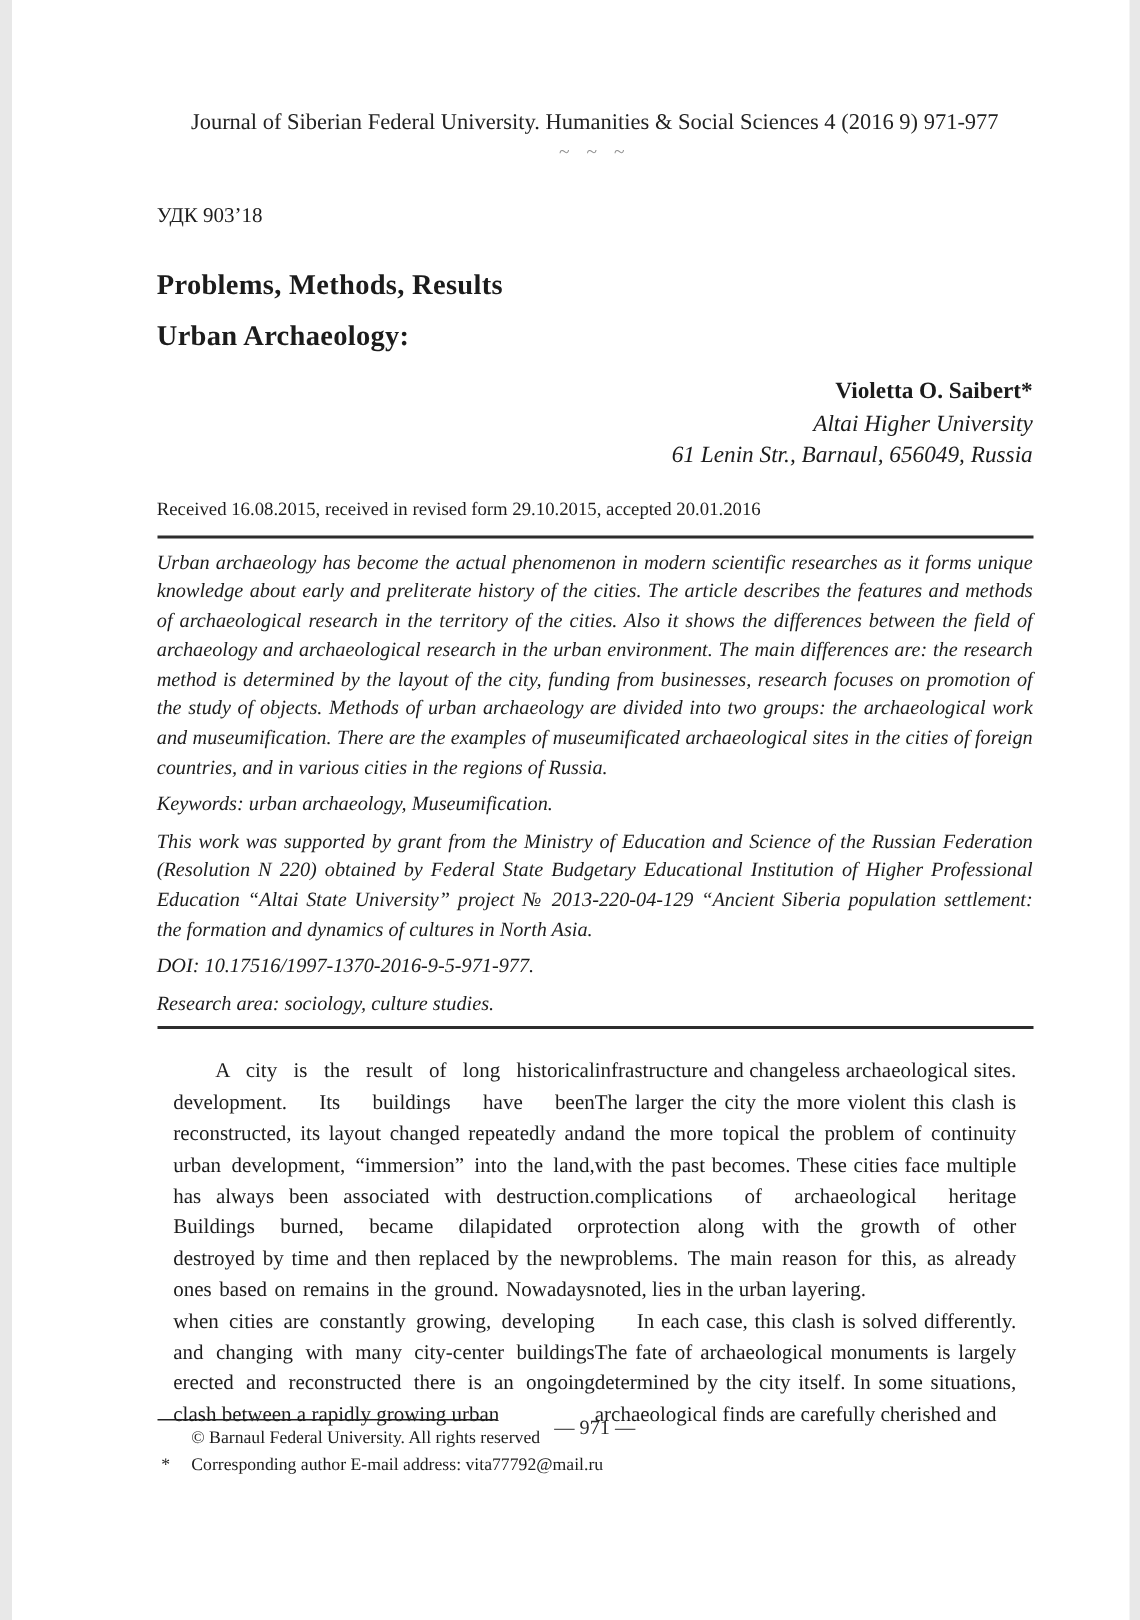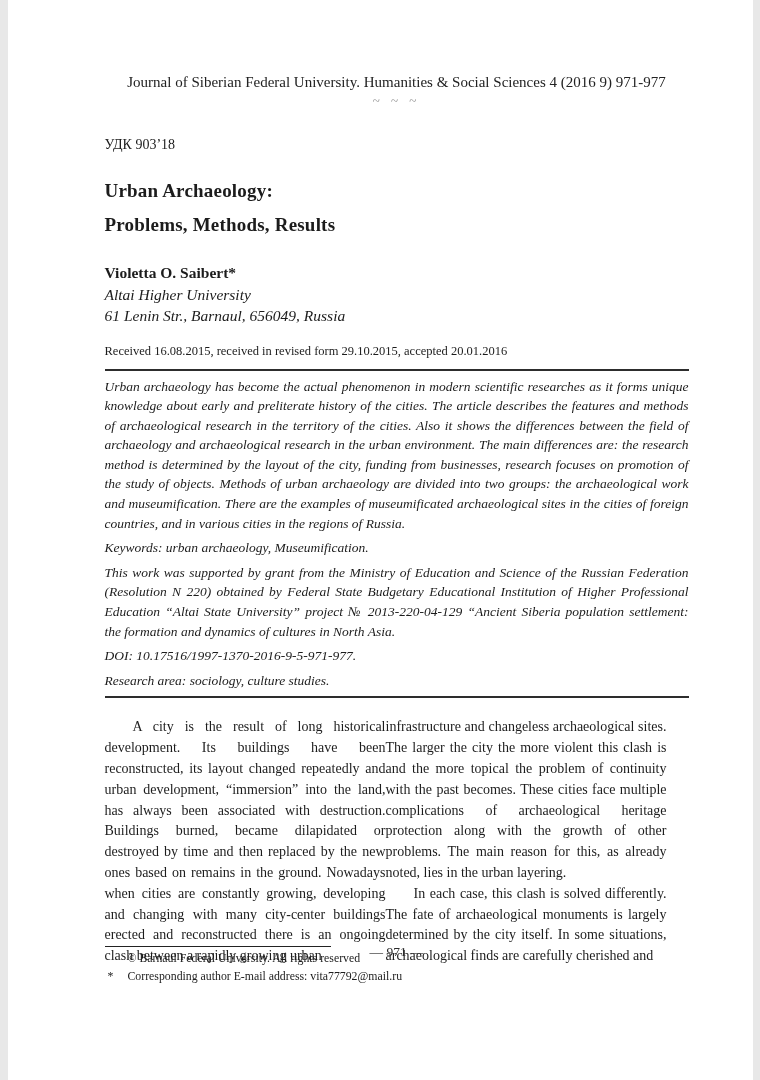--- a/index.html
+++ b/index.html
@@ -41,22 +41,22 @@
     line-height: 17px;
   }
   .title {
     margin-top: 21px;
     font-size: 19px;
     font-weight: bold;
     line-height: 34px;
     letter-spacing: 0.2px;
   }
   .author-block {
-    margin-top: 20px;
-    text-align: left;
+    margin-top: 8px;
+    text-align: right;
     font-size: 15.5px;
     line-height: 21.5px;
   }
   .author-name { font-weight: bold; }
   .author-affiliation, .author-address { font-style: italic; }
   .dates {
     margin-top: 17px;
     text-align: left;
     font-size: 12.5px;
     line-height: 15px;
@@ -87,20 +87,21 @@
   .funding {
     margin-top: 5px;
     font-style: italic;
     font-size: 13.5px;
     line-height: 19.6px;
     text-align: justify;
   }
   .columns {
     margin-top: 19px;
     display: flex;
+    justify-content: center;
   }
   .col {
     width: 281px;
     font-size: 14px;
     line-height: 20.8px;
     text-align: justify;
   }
   .col p { margin: 0; }
   .col p.indent { text-indent: 28px; }
   .footnotes {
@@ -141,22 +142,22 @@
 
 <div class="page">
   <div class="content">
 
     <div class="journal-line">Journal of Siberian Federal University. Humanities &amp; Social Sciences 4 (2016 9) 971-977</div>
     <div class="ornament">~ ~ ~</div>
 
     <div class="udk">УДК 903’18</div>
 
     <div class="title">
+      <div>Problems, Methods, Results</div>
       <div>Urban Archaeology:</div>
-      <div>Problems, Methods, Results</div>
     </div>
 
     <div class="author-block">
       <div class="author-name">Violetta O. Saibert*</div>
       <div class="author-affiliation">Altai Higher University</div>
       <div class="author-address">61 Lenin Str., Barnaul, 656049, Russia</div>
     </div>
 
     <div class="dates">Received 16.08.2015, received in revised form 29.10.2015, accepted 20.01.2016</div>
 

